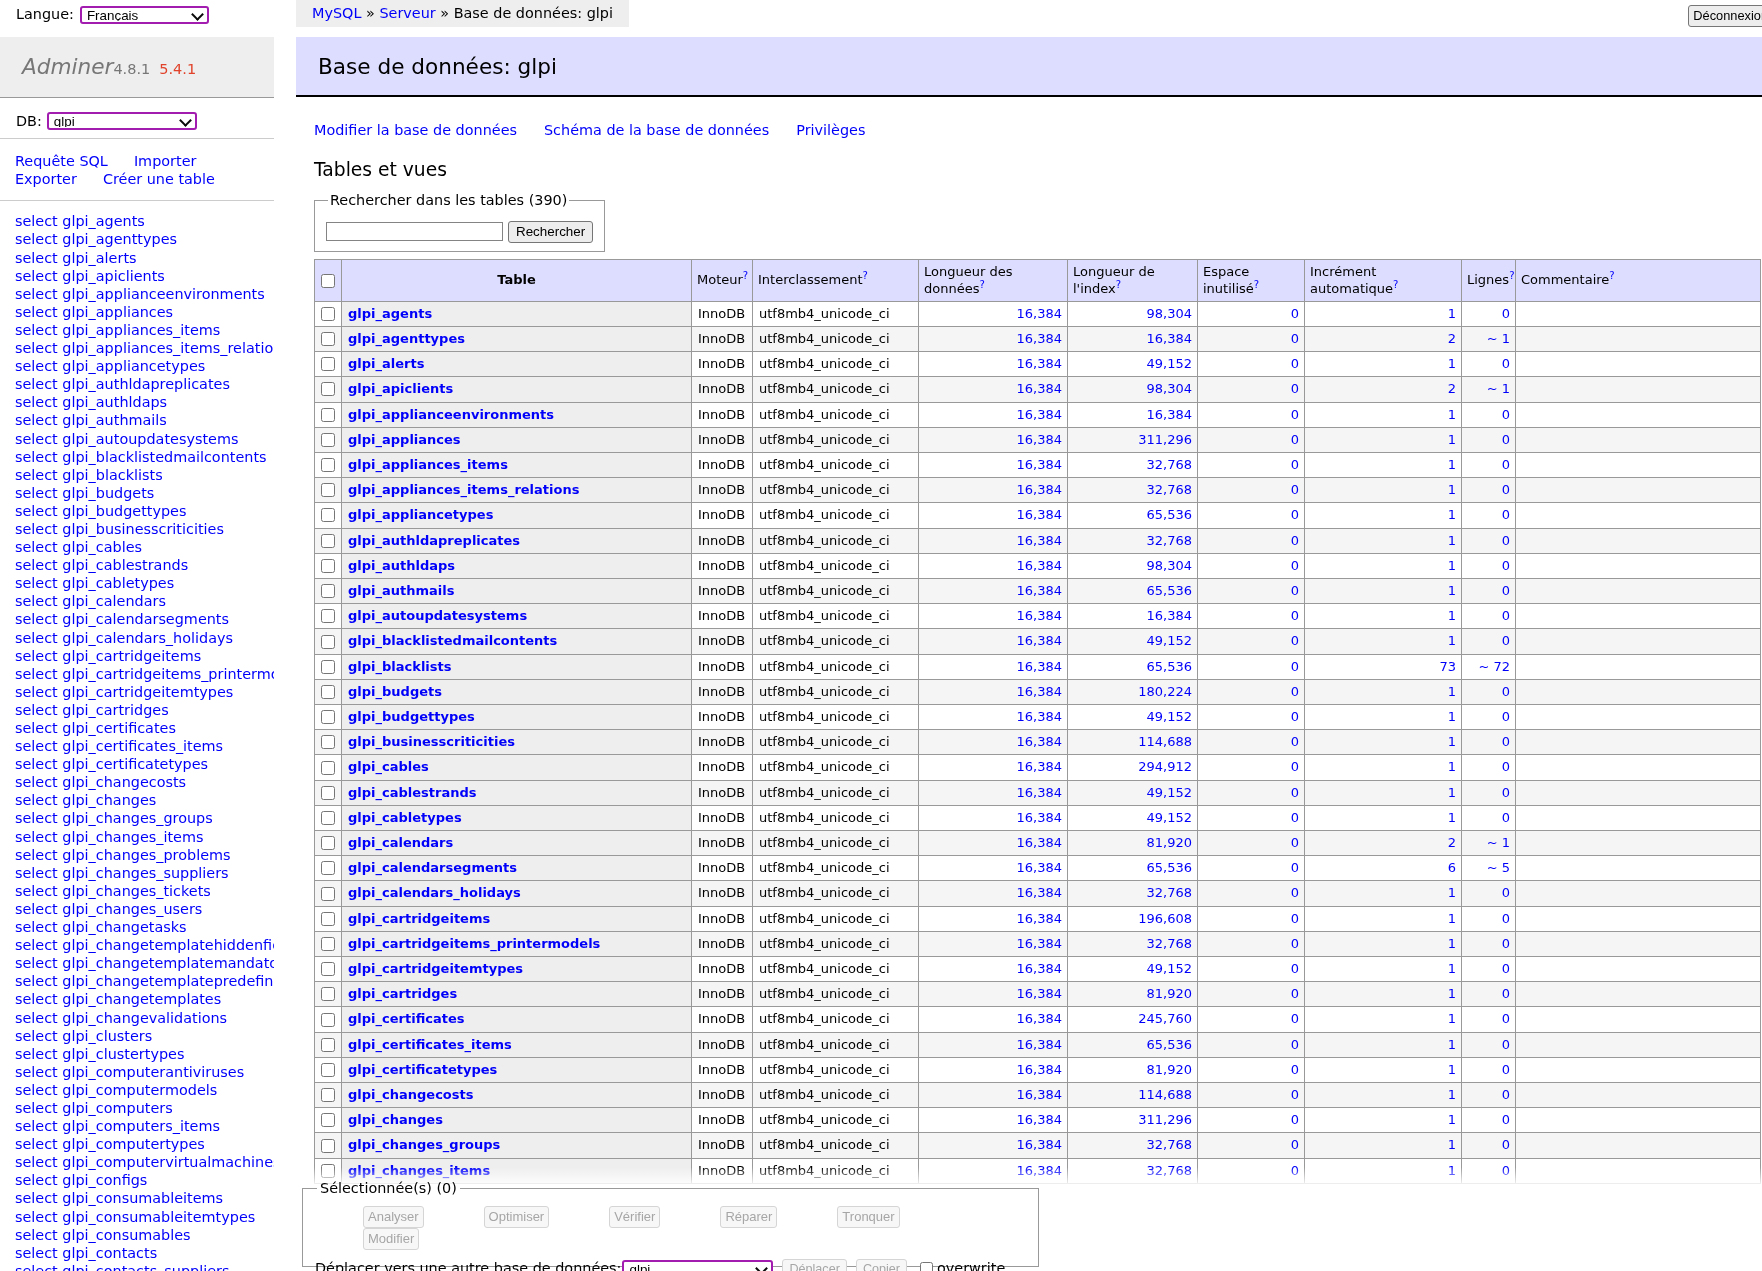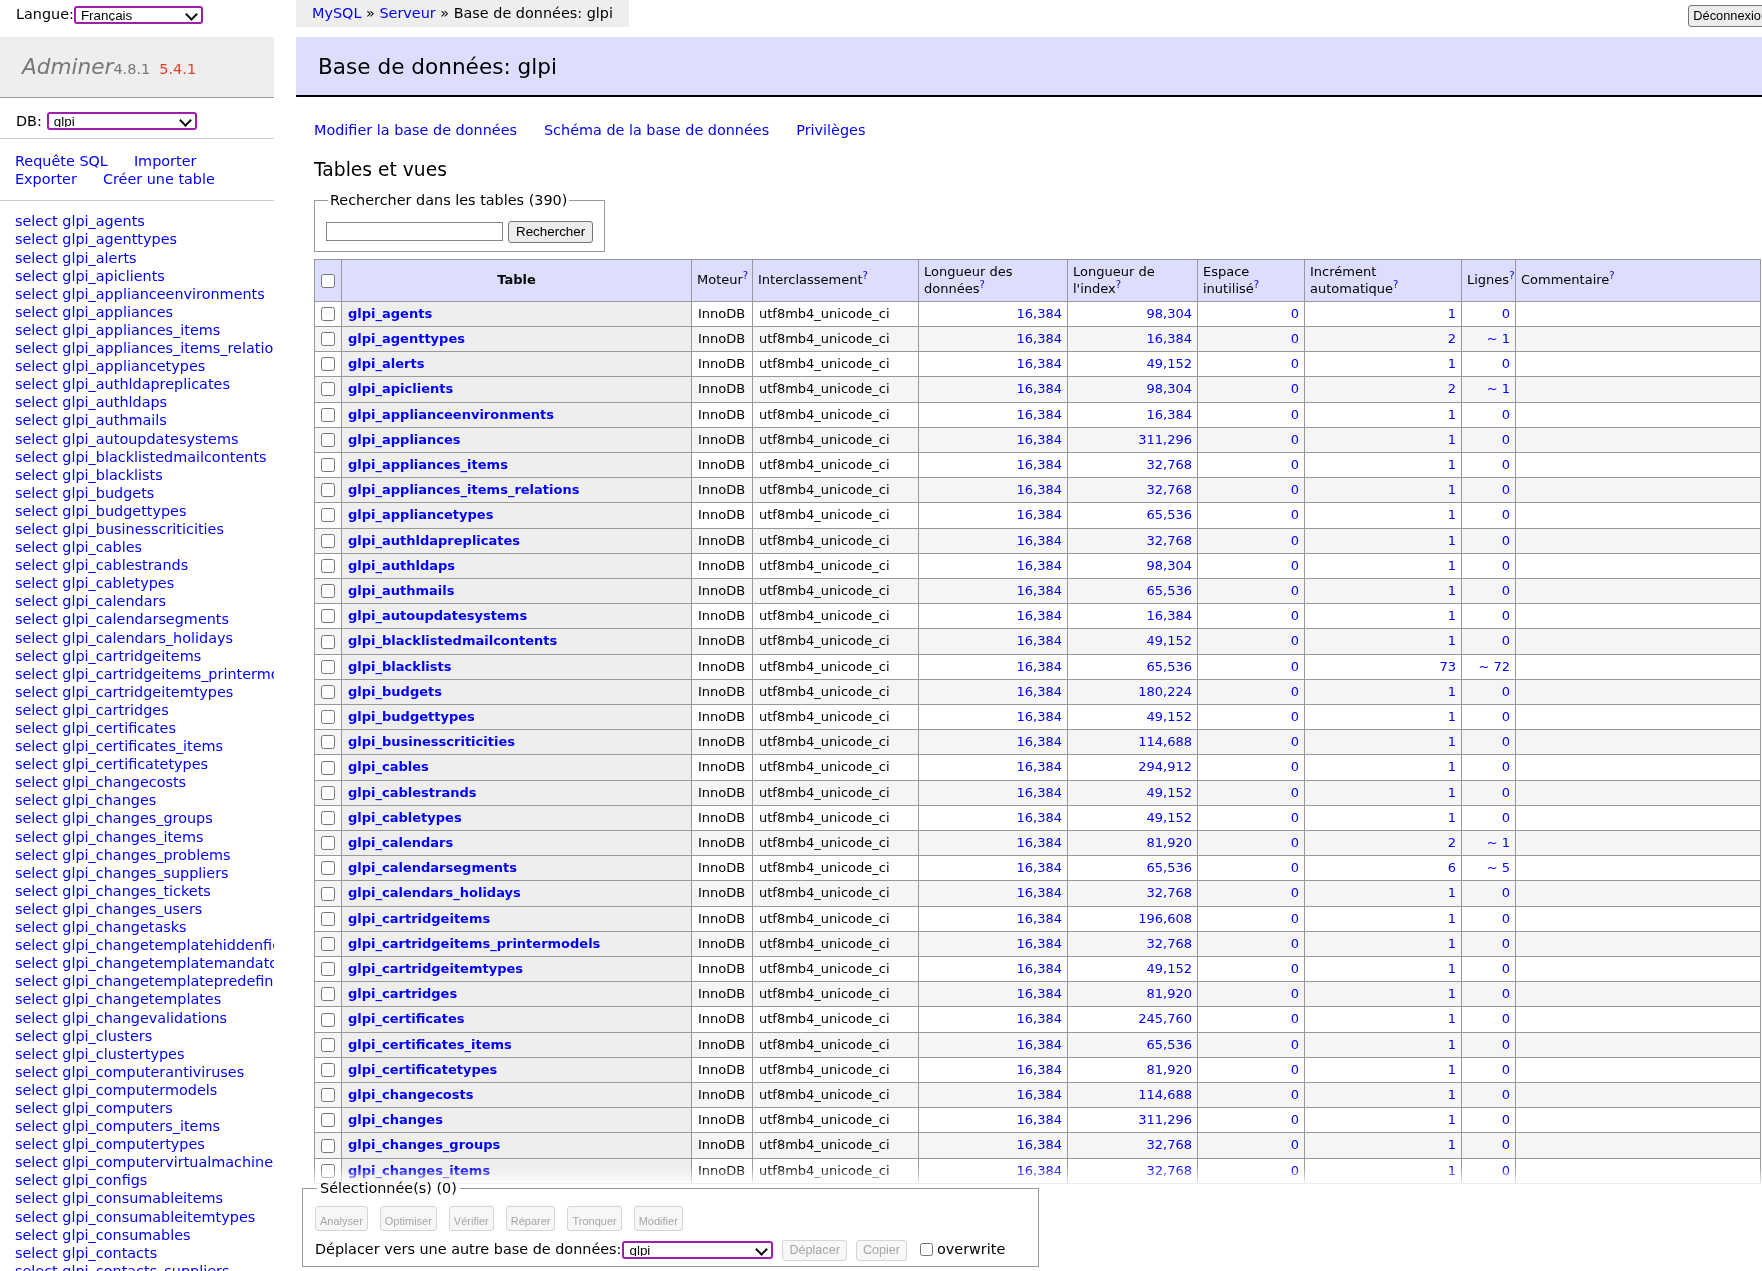--- a/index.html
+++ b/index.html
@@ -7,21 +7,21 @@
 html, body { margin: 0; padding: 0; }
 body {
   width: 1762px; height: 1271px; position: relative; overflow: hidden;
   background: #fff; color: #000;
   font-family: "DejaVu Sans", sans-serif; font-size: 14.4px; line-height: 1.25;
 }
 a { color: #0000fa; text-decoration: none; cursor: pointer; }
 
 
 #lang { position: absolute; top: 5px; left: 16px; white-space: nowrap; }
-#lang label { }
+#lang label { margin-right: 6px; }
 
 
 .sel { position: relative; display: inline-block; vertical-align: middle; }
 select {
   -webkit-appearance: none; appearance: none; box-sizing: border-box;
   font-family: "Liberation Sans", sans-serif; font-size: 13.4px;
   border: 2px solid #a21caf; border-radius: 3px; background: #fff; color: #000;
   height: 18px; padding: 0 20px 1px 5px; margin: 0;
 }
 .chev { position: absolute; right: 7px; top: 4px; width: 7px; height: 7px;
@@ -94,21 +94,21 @@
 sup.help a { color: #0000fa; }
 
 
 #footer { position: absolute; left: 284px; bottom: 0; width: 1478px; }
 #fade { height: 20px; background: linear-gradient(rgba(255,255,255,0), #fff); }
 #footer-body { background: #fff; height: 83px; padding: 1px 0 0 18px; }
 #selbox { width: 711px; height: 86px; margin-top: -9px; position: relative;
   padding: 0 12px; background: transparent; box-sizing: content-box; }
 #selbox legend { padding: 0 3px; margin-left: 2px; }
 #sel-buttons { margin-top: 9px; }
-#sel-buttons button { margin-right: 12px; padding: 8px 4px 3px; font-size: 11px; }
+#sel-buttons button { margin-right: 12px; padding: 2px 4px 3px; font-size: 13px; margin-left: 48px; }
 #move-row { margin-top: 9px; white-space: nowrap; }
 #move-row .mlabel { margin-right: 1px; }
 #move-row button { margin-left: 9px; padding: 2px 6px 3px; font-size: 12.6px; }
 #move-row .sel { margin-left: 0; }
 #overwrite-box { margin-left: 13px; vertical-align: middle; margin-top: -2px; width: 11px; height: 11px; }
 #overwrite-lab { margin-left: 4px; }
 </style>
 </head>
 <body>
 

